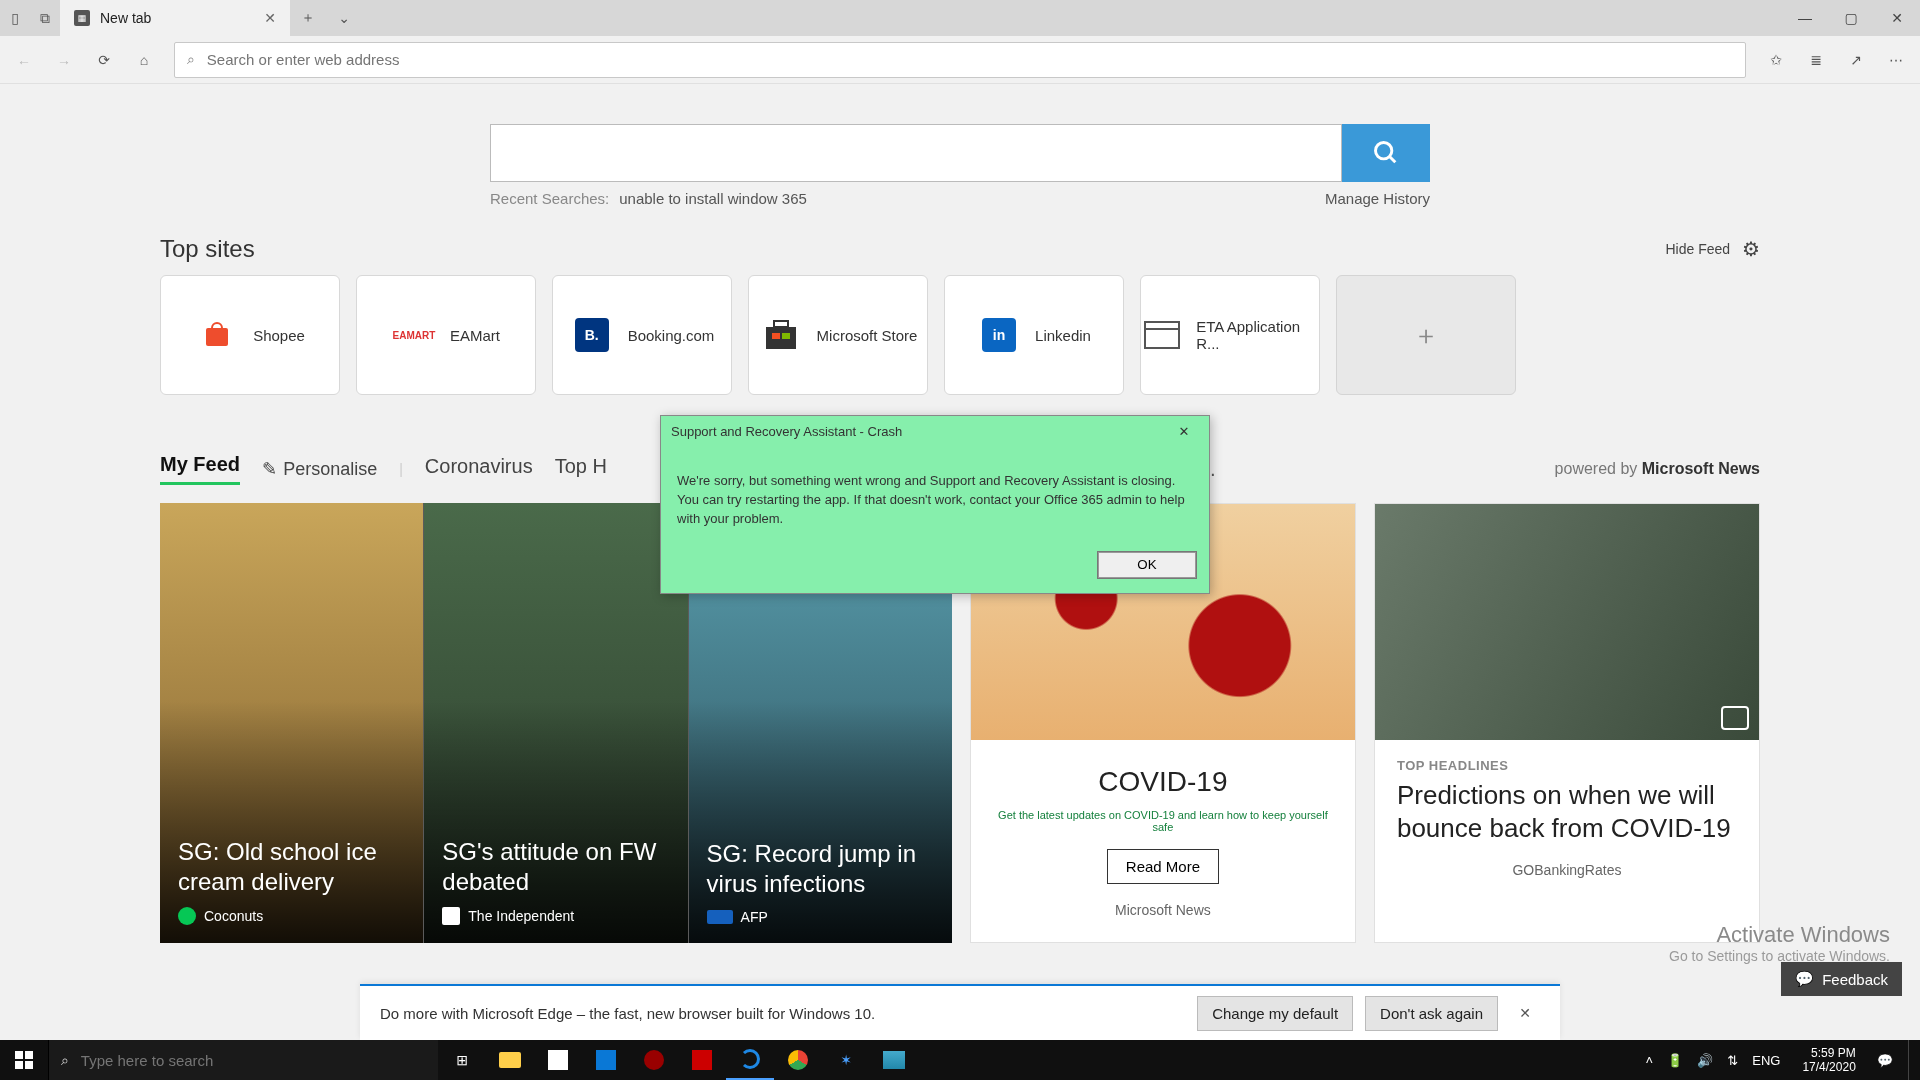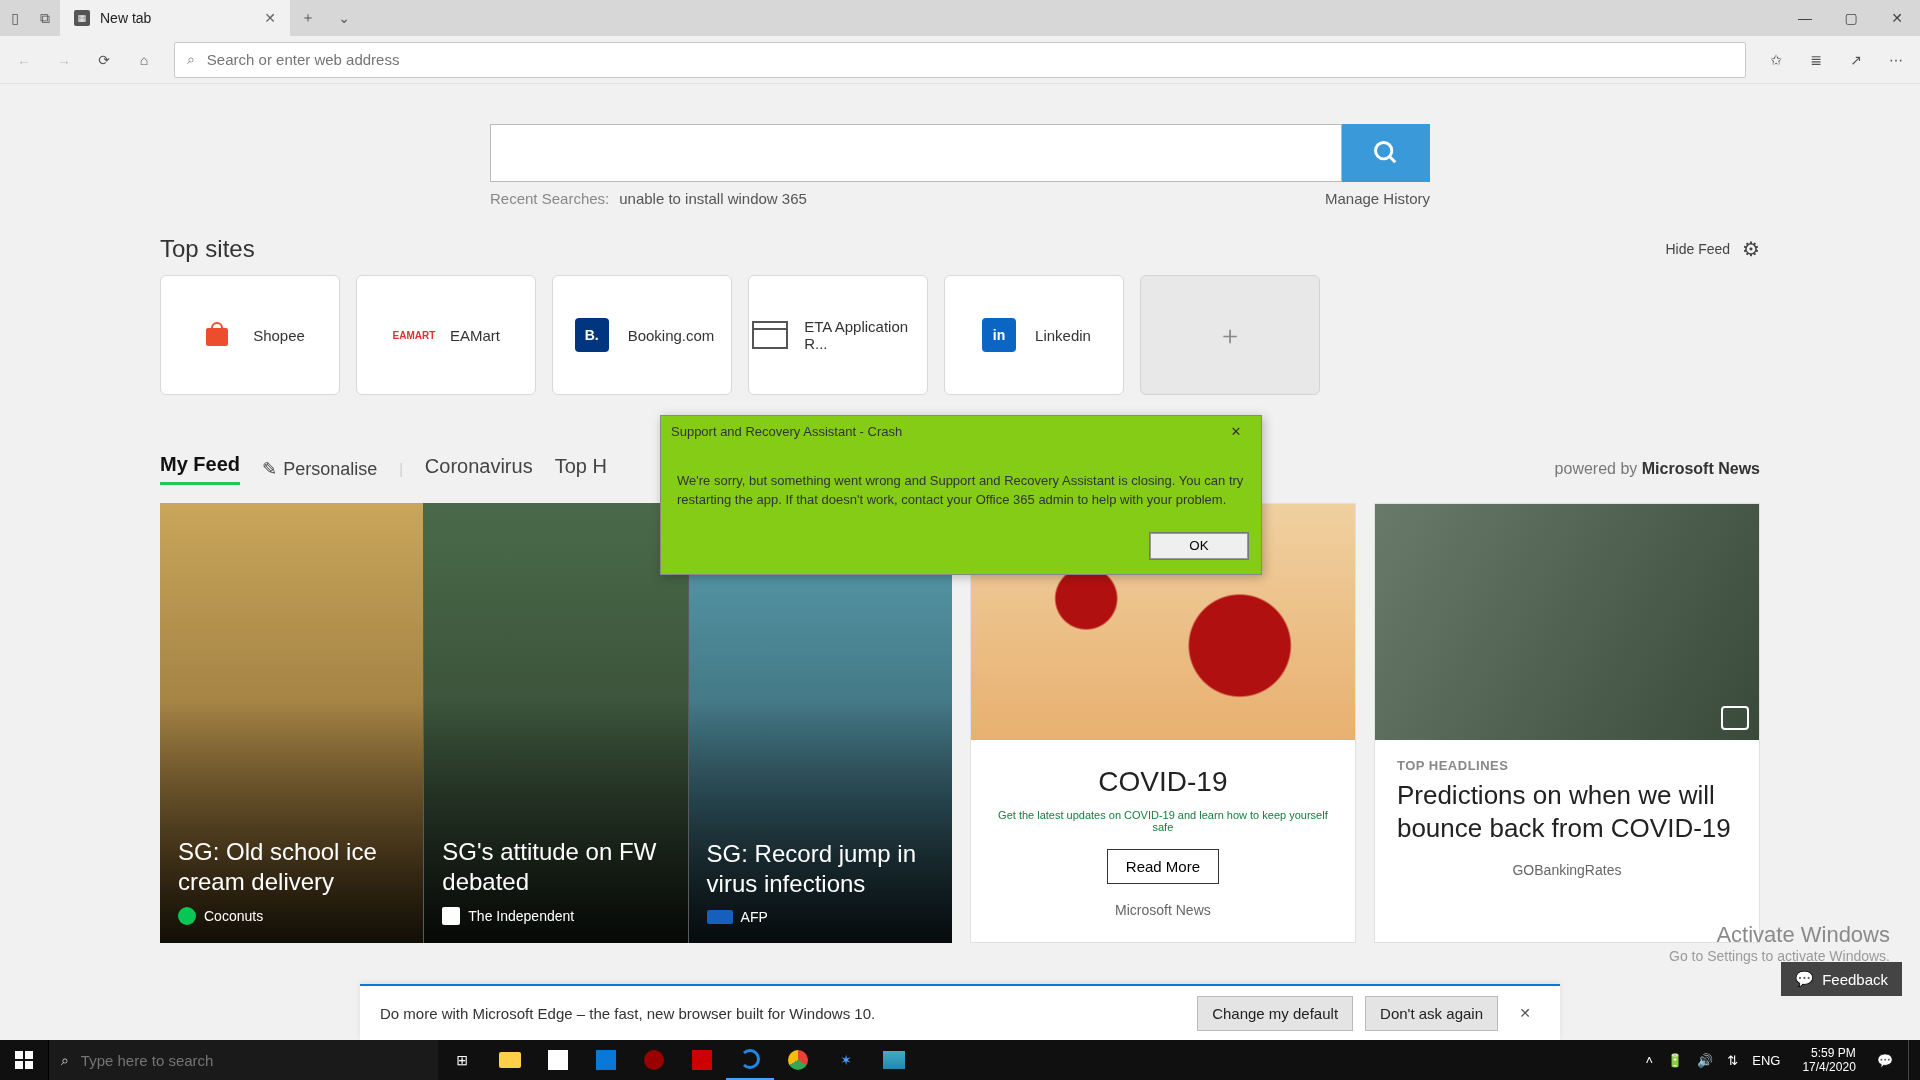--- a/index.html
+++ b/index.html
@@ -83,21 +83,21 @@
   .feedback { position:absolute; right:18px; bottom:44px; background:#444; color:#fff; padding:8px 14px; display:flex; align-items:center; gap:8px; font-size:15px;}
   
   .taskbar { position:absolute; left:0; right:0; bottom:0; height:40px; background:#101010; display:flex; align-items:center; color:#fff;}
   .taskbar .tb { width:48px; height:40px; display:flex; align-items:center; justify-content:center;}
   .tbsearch { width:390px; height:40px; background:#1a1a1a; display:flex; align-items:center; padding:0 12px; color:#ccc; gap:10px; border-left:1px solid #000;}
   .tbsearch input { background:transparent; border:none; outline:none; color:#ccc; font-size:15px; flex:1;}
   .taskbar .spacer { flex:1;}
   .tray { display:flex; align-items:center; gap:14px; padding:0 6px; font-size:13px;}
   .clock { text-align:right; font-size:12px; line-height:1.2; padding:0 8px;}
   
-  .dialog { position:absolute; left:660px; top:415px; width:602px; background:#84cc16; border:1px solid #888; box-shadow:2px 2px 10px rgba(0,0,0,.25);}
+  .dialog { position:absolute; left:660px; top:415px; width:550px; background:#86efac; border:1px solid #888; box-shadow:2px 2px 10px rgba(0,0,0,.25);}
   .dialog .dtitle { height:30px; display:flex; align-items:center; padding:0 10px; font-size:13px; color:#333;}
   .dialog .dtitle .dx { margin-left:auto; width:30px; text-align:center; color:#333;}
   .dialog .dbody { padding:26px 16px 14px 16px; font-size:13px; color:#333; line-height:1.45;}
   .dialog .dbtns { display:flex; justify-content:flex-end; padding:8px 12px 14px 12px;}
   .dialog .dbtns button { width:100px; height:28px; border:1px solid #777; background:#efefef; box-shadow:0 0 0 1px #999 inset;}
 </style>
 </head>
 <body>
 
 <div class="titlebar">
@@ -178,32 +178,43 @@
         <div class="lbl">EAMart</div>
       </div>
       <div class="tile">
         <div class="ico">
             <div style="width:34px;height:34px;background:#003580;color:#fff;display:flex;align-items:center;justify-content:center;font-weight:700;border-radius:4px;">B.</div>
           </div>
         <div class="lbl">Booking.com</div>
       </div>
       <div class="tile">
         <div class="ico">
+            <svg width="34" height="32">
+              <rect x="2" y="8" width="30" height="22" fill="#333"></rect>
+              <rect x="10" y="2" width="14" height="6" fill="none" stroke="#333" stroke-width="2"></rect>
+              <rect x="8" y="14" width="8" height="6" fill="#f25022"></rect>
+              <rect x="18" y="14" width="8" height="6" fill="#7fba00"></rect>
+            </svg>
+          </div>
+        <div class="lbl">Microsoft Store</div>
+      </div>
+      <div class="tile">
+        <div class="ico">
+            <div style="width:34px;height:34px;background:#0a66c2;color:#fff;display:flex;align-items:center;justify-content:center;font-weight:700;border-radius:4px;">in</div>
+          </div>
+        <div class="lbl">Linkedin</div>
+      </div>
+      <div class="tile">
+        <div class="ico">
             <svg width="36" height="28">
               <rect x="1" y="1" width="34" height="26" fill="none" stroke="#555" stroke-width="2"></rect>
               <line x1="1" y1="8" x2="35" y2="8" stroke="#555" stroke-width="2"></line>
             </svg>
           </div>
         <div class="lbl">ETA Application R...</div>
-      </div>
-      <div class="tile">
-        <div class="ico">
-            <div style="width:34px;height:34px;background:#0a66c2;color:#fff;display:flex;align-items:center;justify-content:center;font-weight:700;border-radius:4px;">in</div>
-          </div>
-        <div class="lbl">Linkedin</div>
       </div>
       <div class="tile add">
         <span>＋</span>
       </div>
     </div>
 
     <div class="feednav">
       <span class="tabf active">My Feed</span>
       <span class="pers">
         <span>✎</span>

